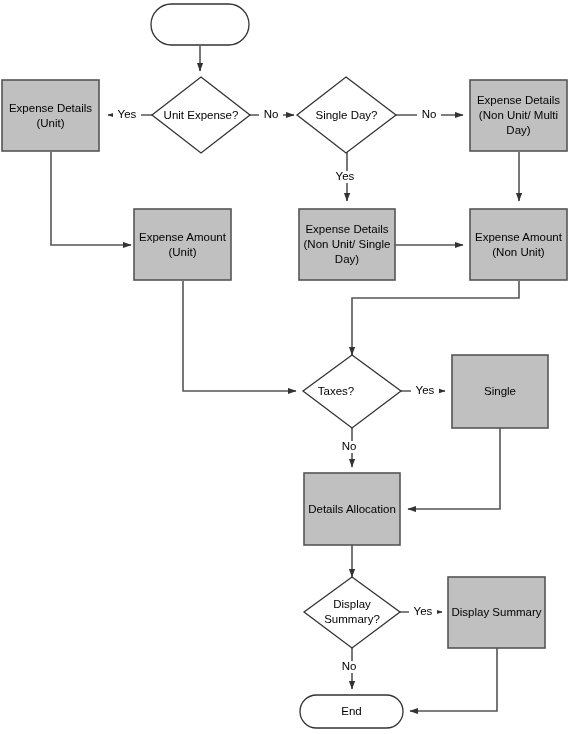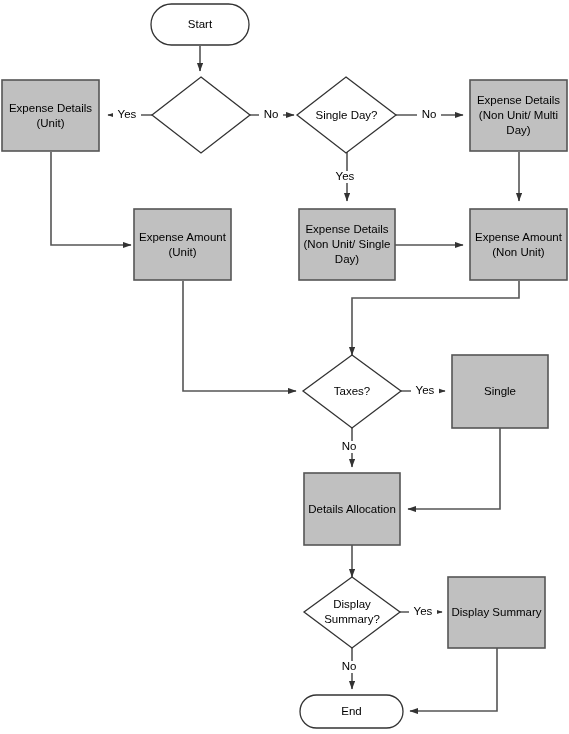--- a/index.html
+++ b/index.html
@@ -118,43 +118,43 @@
 
     <rect x="304" y="473" width="96" height="72" fill="#c0c0c0" stroke="#555555" stroke-width="1.6"></rect>
 
     <polygon points="352,577 400,612 352,648 304,612" fill="#ffffff" stroke="#333333" stroke-width="1.3"></polygon>
 
     <rect x="448" y="577" width="97" height="71" fill="#c0c0c0" stroke="#555555" stroke-width="1.6"></rect>
 
     <rect x="300" y="695" width="103" height="33" rx="16.5" ry="16.5" fill="#ffffff" stroke="#333333" stroke-width="1.3"></rect>
   </svg>
 
-  <div class="node-label" style="left:151px; top:4px; width:98px; height:41px;">Start</div>
 
+  <div class="node-label" style="left:152px; top:95px; width:98px; height:40px;">Unit Expense?</div>
 
   <div class="node-label" style="left:2px; top:80px; width:97px; height:71px;">Expense Details
 (Unit)</div>
 
   <div class="node-label" style="left:297px; top:95px; width:99px; height:40px;">Single Day?</div>
 
   <div class="node-label" style="left:470px; top:80px; width:97px; height:71px;">Expense Details
 (Non Unit/ Multi
 Day)</div>
 
   <div class="node-label" style="left:134px; top:209px; width:97px; height:71px;">Expense Amount
 (Unit)</div>
 
   <div class="node-label" style="left:299px; top:209px; width:96px; height:71px;">Expense Details
 (Non Unit/ Single
 Day)</div>
 
   <div class="node-label" style="left:470px; top:209px; width:97px; height:71px;">Expense Amount
 (Non Unit)</div>
 
-  <div class="node-label" style="left:303px; top:372px; width:98px; height:38px;text-align:right;">Taxes?</div>
+  <div class="node-label" style="left:287px; top:372px; width:98px; height:38px;text-align:right;">Taxes?</div>
 
   <div class="node-label" style="left:452px; top:355px; width:96px; height:73px;">Single</div>
 
   <div class="node-label" style="left:304px; top:473px; width:96px; height:72px;">Details Allocation</div>
 
   <div class="node-label" style="left:304px; top:590px; width:96px; height:44px;">Display
 Summary?</div>
 
   <div class="node-label" style="left:448px; top:577px; width:97px; height:71px;">Display Summary</div>
 

